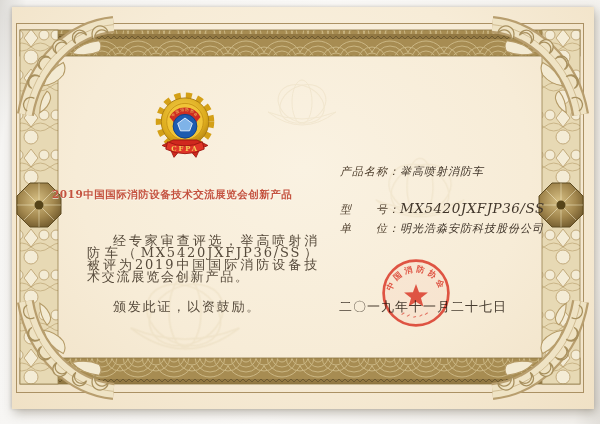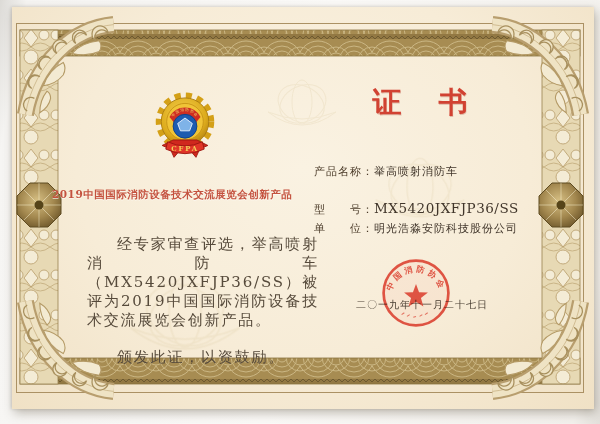--- a/index.html
+++ b/index.html
@@ -19,42 +19,42 @@
 
   
   .badge{left:141px;top:79px;width:64px;height:86px;}
   .l-title{
     left:40px;top:181px;width:270px;text-align:left;
     color:#c4523e;font-weight:bold;font-size:10.5px;letter-spacing:.5px;
     text-shadow:0 .5px 0 rgba(255,255,255,.6);
   }
   .l-body{
     left:75px;top:228px;width:232px;
-    color:#564a3b;font-size:15px;line-height:19px;letter-spacing:1.8px;
+    color:#564a3b;font-size:13px;line-height:12px;letter-spacing:1.8px;
     text-align:justify;
   }
   .l-body p{margin:0;text-indent:2em;}
   .l-body .closing{margin-top:18px;}
 
   
   .r-title{
     left:320px;top:76px;width:180px;text-align:center;
     color:#d14232;font-size:29px;font-weight:bold;letter-spacing:4px;
     text-shadow:.5px .5px 0 rgba(150,40,20,.25);
   }
   .r-certno{left:360px;top:116px;color:#69604f;font-size:9.5px;letter-spacing:.3px;}
-  .r-fields{left:302px;top:157px;width:240px;color:#4a3a28;font-size:11px;}
+  .r-fields{left:328px;top:157px;width:240px;color:#4a3a28;font-size:11px;font-style:italic;}
   .f-row{display:flex;align-items:baseline;height:21px;}
   .f-row.gap{margin-bottom:15px;}
   .f-label{letter-spacing:1px;white-space:pre;}
   .f-value{letter-spacing:1px;color:#40352a;}
   .f-row:nth-child(2) .f-value{font-size:13.5px;letter-spacing:.5px;}
   .r-date{
-    left:344px;top:291px;width:175px;text-align:left;
-    color:#473d31;font-size:10px;letter-spacing:1px;
+    left:320px;top:291px;width:175px;text-align:right;
+    color:#473d31;font-size:13px;letter-spacing:1px;
   }
   .seal{left:368px;top:250px;width:72px;height:72px;opacity:.85;mix-blend-mode:multiply;}
 </style>
 </head>
 <body>
 
 <div class="stage">
   <div class="cert">
 
     <svg class="frame-svg" viewBox="0 0 582 402" xmlns="http://www.w3.org/2000/svg">
@@ -183,21 +183,20 @@
       <path d="M16,58 q19,9 38,0 l2,8 q-21,10 -42,0 z" fill="#e03527" stroke="#9c1710" stroke-width="1"></path>
       <text x="35" y="68" text-anchor="middle" font-size="7.5" font-weight="bold" fill="#f3cf5a" letter-spacing="2">CFPA</text>
     </svg>
 
     <div class="abs l-title">2019中国国际消防设备技术交流展览会创新产品</div>
     <div class="abs l-body">
       <p>经专家审查评选，举高喷射消防车（MX5420JXFJP36/SS）被评为2019中国国际消防设备技术交流展览会创新产品。</p>
       <p class="closing">颁发此证，以资鼓励。</p>
     </div>
 
-    <div class="abs r-title">证　书</div>
 
     <div class="abs r-fields">
       <div class="f-row gap">
         <span class="f-label">产品名称：</span>
         <span class="f-value">举高喷射消防车</span>
       </div>
       <div class="f-row">
         <span class="f-label">型　　号：</span>
         <span class="f-value">MX5420JXFJP36/SS</span>
       </div>

